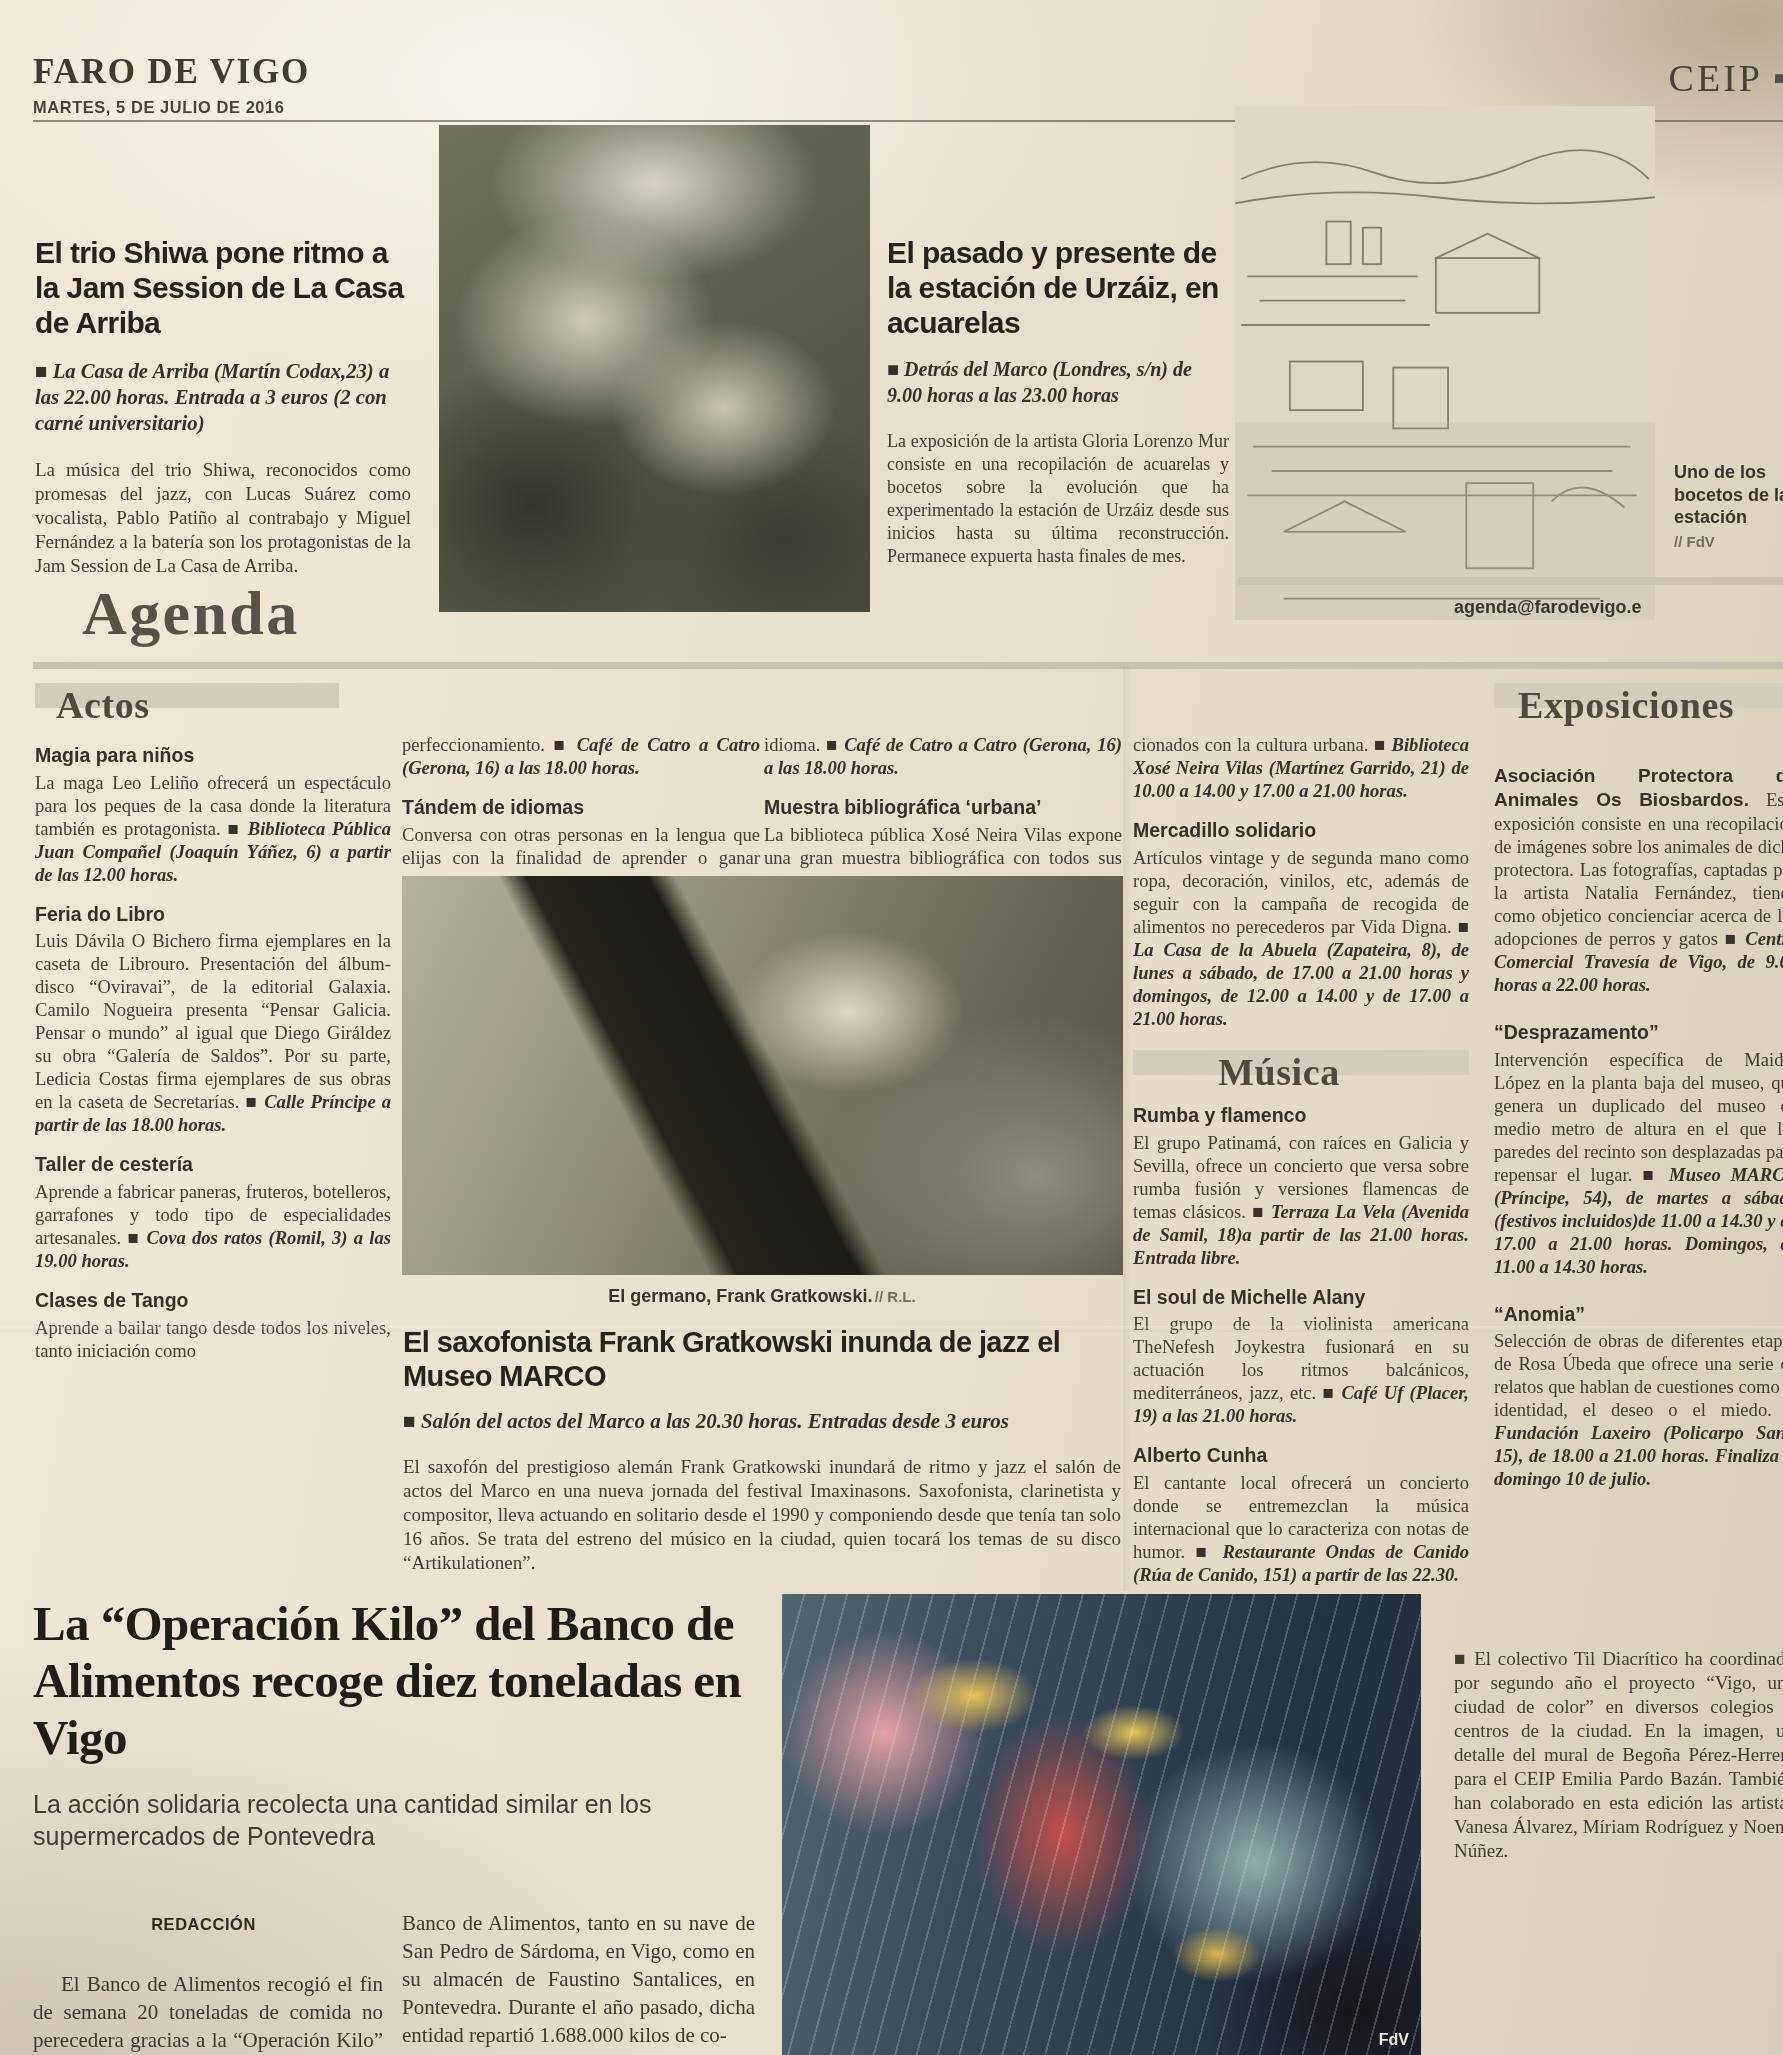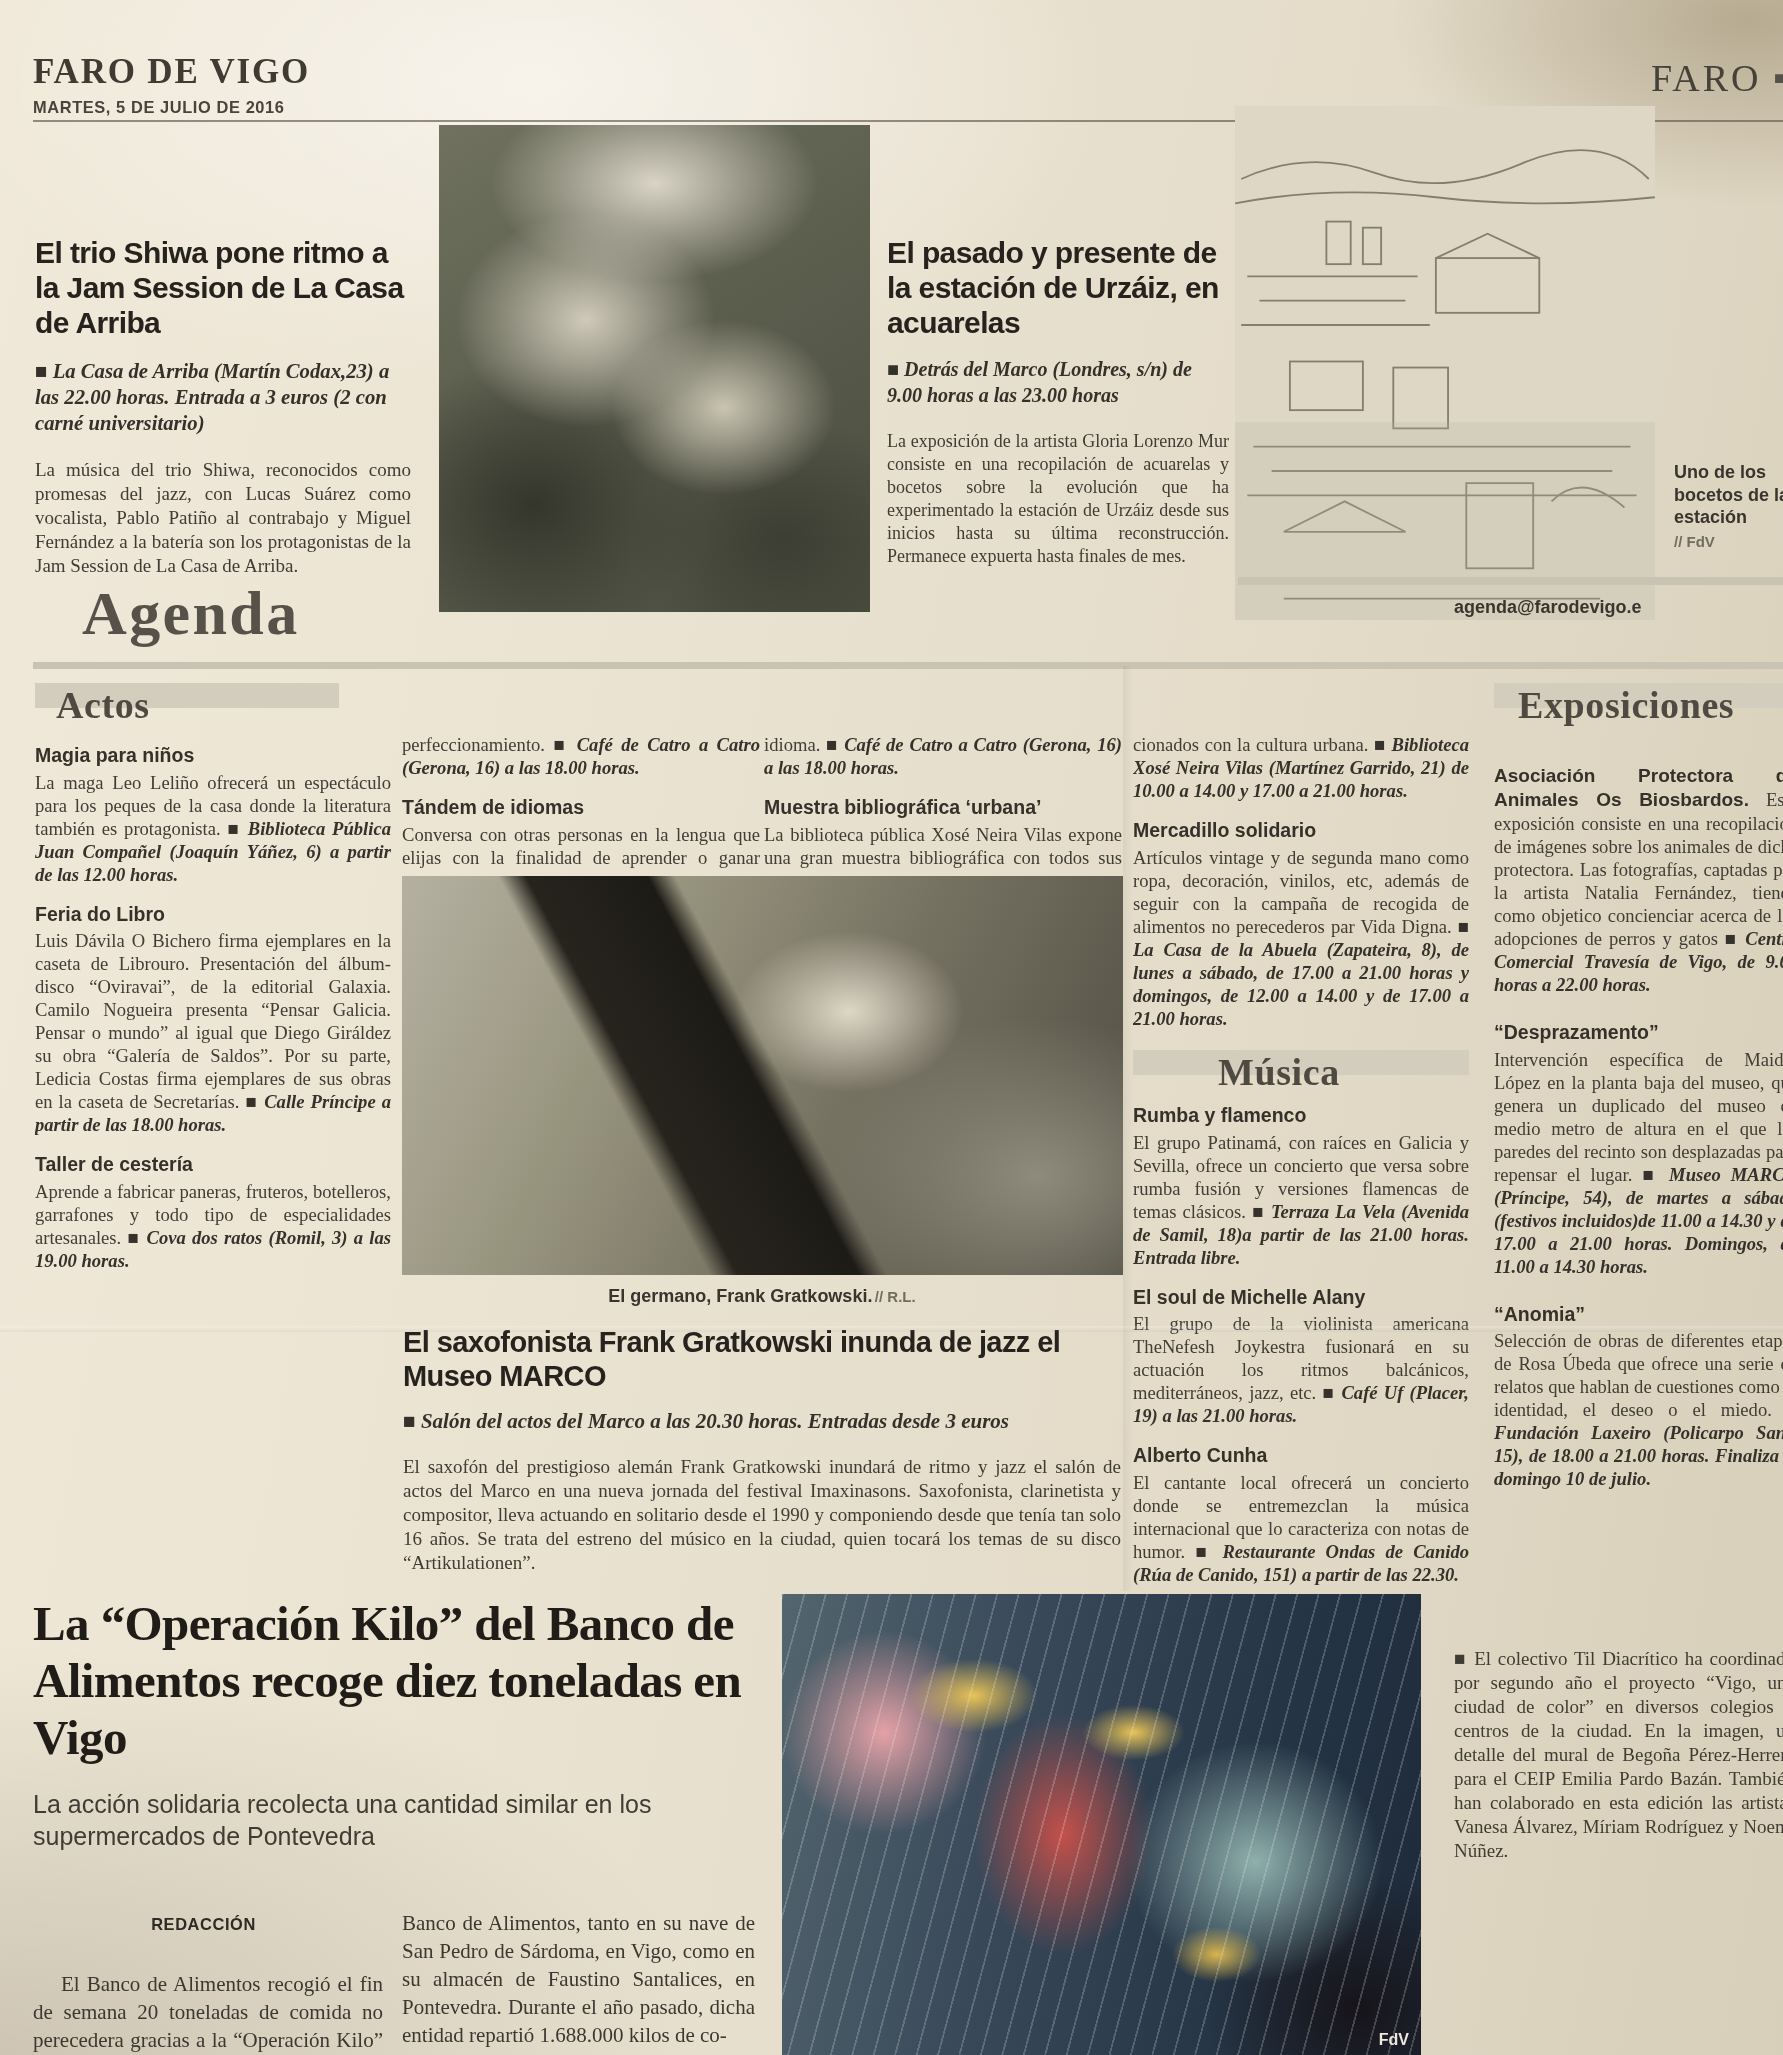--- a/index.html
+++ b/index.html
@@ -51,21 +51,21 @@
 </style>
 </head>
 <body>
 
 <div class="page">
 
   <div class="abs" style="left:33px;top:52px;">
     <div class="mast-title">FARO DE VIGO</div>
     <div class="mast-date sans">MARTES, 5 DE JULIO DE 2016</div>
   </div>
-  <div class="abs vigo" style="right:-4.9px;top:56px;"><span>FARO</span> <span class="mk">■</span></div>
+  <div class="abs vigo" style="right:-4.9px;top:56px;"><span>CEIP</span> <span class="mk">■</span></div>
   <div class="abs rule" style="left:33px;right:0;top:120px;height:1.8px;"></div>
 
   <div class="abs" style="left:35px;top:200px;width:376px;">
     <div class="t-head">El trio Shiwa pone ritmo a la Jam Session de La Casa de Arriba</div>
     <div class="t-venue">■ La Casa de Arriba (Martín Codax,23) a las 22.00 horas. Entrada a 3 euros (2 con carné universitario)</div>
     <p class="t-body">La música del trio Shiwa, reconocidos como promesas del jazz, con Lucas Suárez como vocalista, Pablo Patiño al contrabajo y Miguel Fernández a la batería son los protagonistas de la Jam Session de La Casa de Arriba.</p>
   </div>
 
   <div class="abs photo" style="left:439px;top:125px;width:431px;height:487px;
       background:
@@ -120,20 +120,24 @@
       <p class="ag-b"><span>La maga Leo Leliño ofrecerá un espectáculo para los peques de la casa donde la literatura también es protagonista.</span> <span class="venue">■ Biblioteca Pública Juan Compañel (Joaquín Yáñez, 6) a partir de las 12.00 horas.</span></p>
     </div>
     <div>
       <div class="ag-h">Feria do Libro</div>
       <p class="ag-b"><span>Luis Dávila O Bichero firma ejemplares en la caseta de Librouro. Presentación del álbum-disco “Oviravai”, de la editorial Galaxia. Camilo Nogueira presenta “Pensar Galicia. Pensar o mundo” al igual que Diego Giráldez su obra “Galería de Saldos”. Por su parte, Ledicia Costas firma ejemplares de sus obras en la caseta de Secretarías.</span> <span class="venue">■ Calle Príncipe a partir de las 18.00 horas.</span></p>
     </div>
     <div>
       <div class="ag-h">Taller de cestería</div>
       <p class="ag-b"><span>Aprende a fabricar paneras, fruteros, botelleros, garrafones y todo tipo de especialidades artesanales.</span> <span class="venue">■ Cova dos ratos (Romil, 3) a las 19.00 horas.</span></p>
     </div>
+    <div>
+      <div class="ag-h">Clases de Tango</div>
+      <p class="ag-b">Aprende a bailar tango desde todos los niveles, tanto iniciación como</p>
+    </div>
   </div>
 
   <div class="col" style="left:402px;top:733px;width:358px;height:140px;">
     <p class="ag-b"><span>perfeccionamiento.</span> <span class="venue">■ Café de Catro a Catro (Gerona, 16) a las 18.00 horas.</span></p>
     <div>
       <div class="ag-h">Tándem de idiomas</div>
       <p class="ag-b">Conversa con otras personas en la lengua que elijas con la finalidad de aprender o ganar fluidez en dicho</p>
     </div>
   </div>
 

